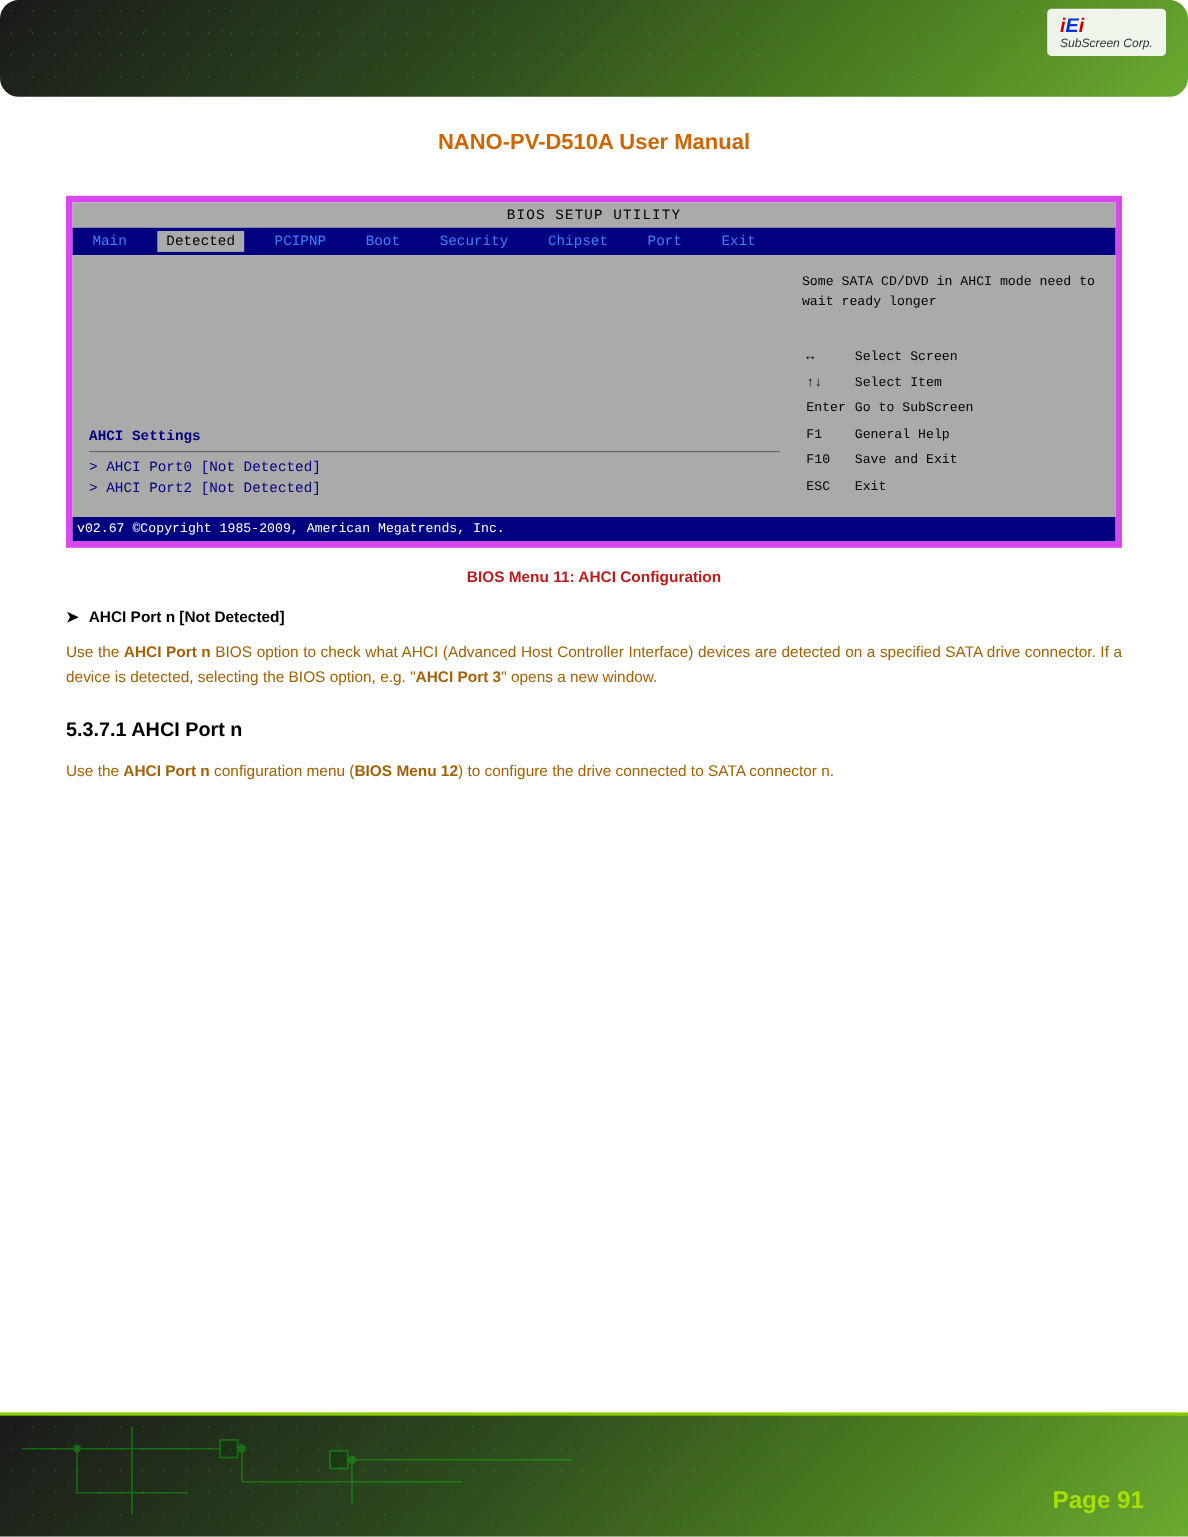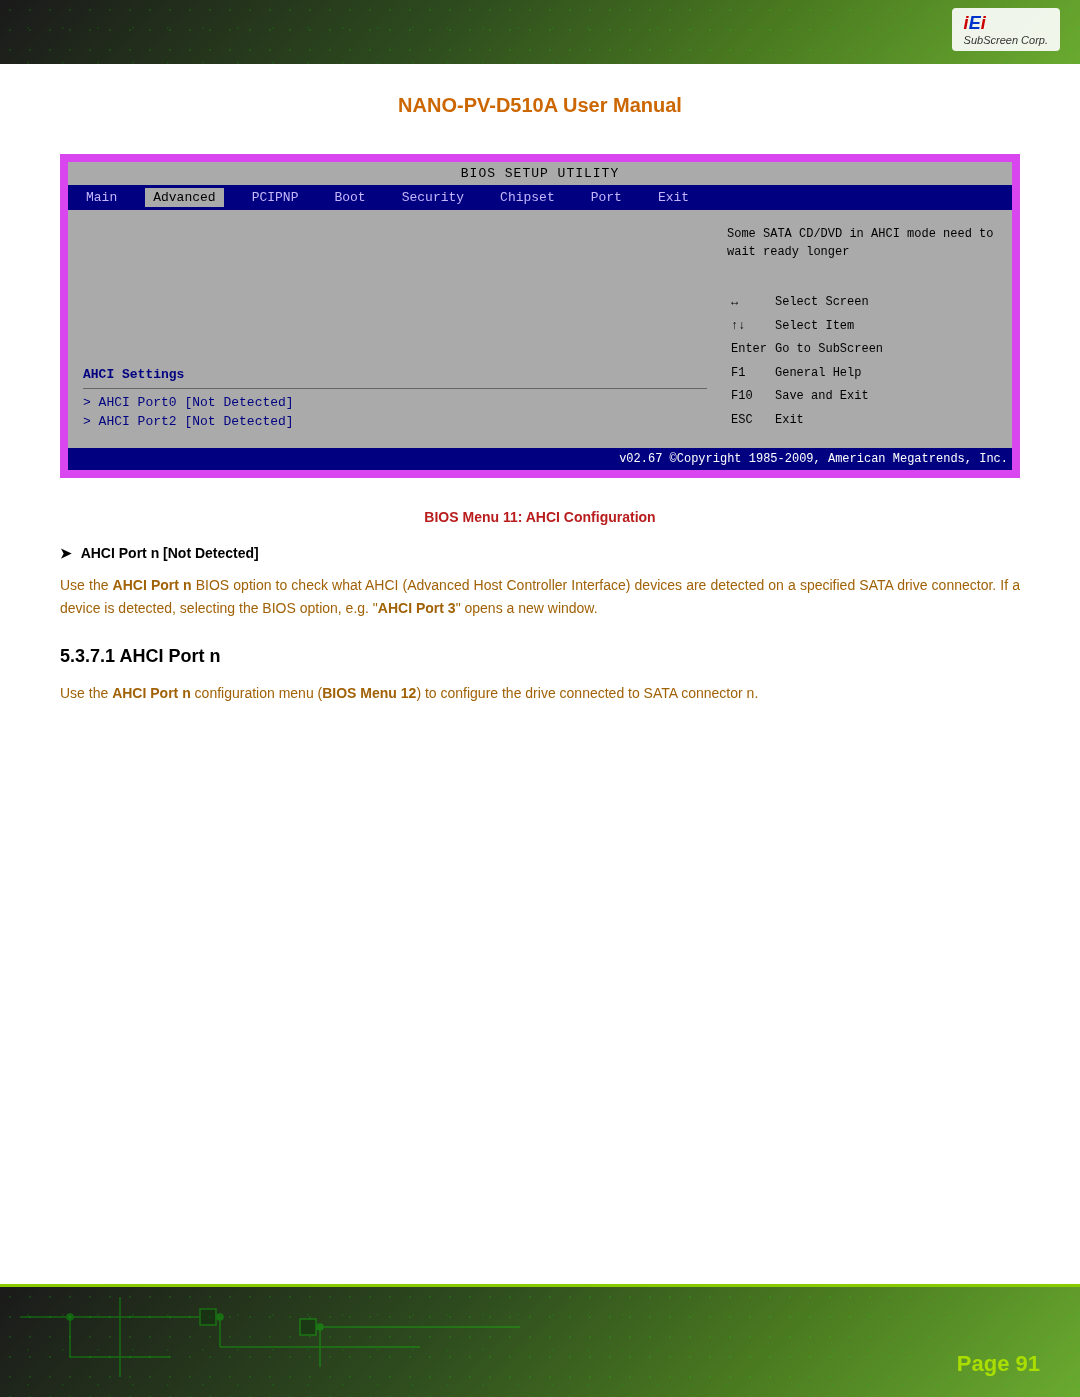--- a/index.html
+++ b/index.html
@@ -8,24 +8,25 @@
       min-height: 1397px;
       background: #ffffff;
       font-family: Arial, sans-serif;
       position: relative;
       overflow-x: hidden;
     }
 
     
     .top-bar {
       width: 100%;
-      height: 64px;
+      height: 88px;
       background: linear-gradient(135deg, #1a1a1a 0%, #2d4a1e 40%, #4a7a20 70%, #6aaa30 100%);
       position: relative;
       overflow: hidden;
+      border-radius: 17px;
     }
     .top-bar::before {
       content: '';
       position: absolute;
       top: 0; left: 0; right: 0; bottom: 0;
       background-image: 
         radial-gradient(circle, #00ff00 1px, transparent 1px),
         radial-gradient(circle, #00cc00 1px, transparent 1px);
       background-size: 20px 20px, 35px 35px;
       background-position: 0 0, 10px 10px;
@@ -65,22 +66,22 @@
     .page-title {
       font-size: 20px;
       font-weight: bold;
       color: #cc6600;
       margin-bottom: 37px;
       text-align: center;
     }
 
     
     .bios-box {
-      border: 8px solid #d946ef;
-      margin-bottom: 31px;
+      border: 6px solid #d946ef;
+      margin-bottom: 18px;
       font-family: 'Courier New', monospace;
       font-size: 13px;
     }
     .bios-title-bar {
       background: #aaaaaa;
       color: #000000;
       text-align: center;
       padding: 4px;
       font-weight: normal;
       letter-spacing: 1px;
@@ -88,21 +89,21 @@
     .bios-menu-bar {
       background: #000080;
       color: #ffffff;
       display: flex;
       padding: 3px 10px;
       gap: 20px;
     }
     .bios-menu-item {
       padding: 2px 8px;
       cursor: pointer;
-      color: #c4b5fd;
+      color: #3b82f6;
     }
     .bios-menu-item.active {
       background: #aaaaaa;
       color: #000000;
     }
     .bios-body {
       background: #aaaaaa;
       display: flex;
       min-height: 220px;
       padding: 10px;
@@ -149,21 +150,21 @@
     .bios-keys table {
       border-collapse: collapse;
     }
     .bios-keys td {
       padding: 1px 4px;
       vertical-align: top;
     }
     .bios-footer {
       background: #000080;
       color: #ffffff;
-      text-align: right;
+      text-align: left;
       padding: 4px;
       font-size: 12px;
     }
 
     
     .bios-caption {
       text-align: center;
       font-weight: bold;
       font-size: 14px;
       margin: 10px 0 20px 0;
@@ -264,21 +265,21 @@
 </div>
 
 <div class="main-content">
 
   <div class="page-title">NANO-PV-D510A User Manual</div>
 
   <div class="bios-box">
     <div class="bios-title-bar">BIOS SETUP UTILITY</div>
     <div class="bios-menu-bar">
       <div class="bios-menu-item">Main</div>
-      <div class="bios-menu-item active">Advanced</div>
+      <div class="bios-menu-item active">Detected</div>
       <div class="bios-menu-item">PCIPNP</div>
       <div class="bios-menu-item">Boot</div>
       <div class="bios-menu-item">Security</div>
       <div class="bios-menu-item">Chipset</div>
       <div class="bios-menu-item">Port</div>
       <div class="bios-menu-item">Exit</div>
     </div>
     <div class="bios-body">
       <div class="bios-left">
         <div class="bios-section-title">AHCI Settings</div>

